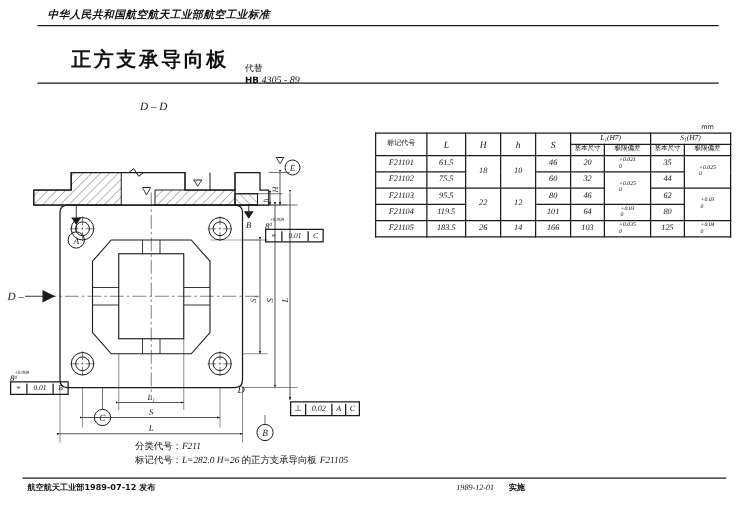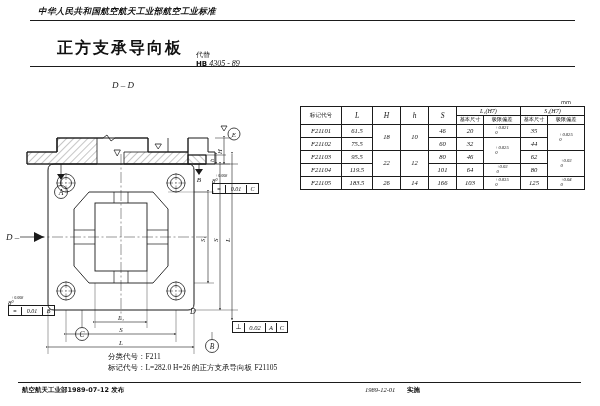--- a/index.html
+++ b/index.html
@@ -28,21 +28,21 @@
   #footer-right{left:365px;top:386px;font-size:6.5px;white-space:nowrap;}
   #footer-right b{font-size:6.5px;margin-left:10px;}
 
   
   #drawing{left:0;top:70px;width:295px;height:300px;}
   #drawing svg{display:block;}
 
   
   #note-class{left:108px;top:352px;font-size:7.5px;white-space:nowrap;}
   #note-example{left:108px;top:363px;font-size:7.5px;white-space:nowrap;}
-  .num{font-family:"Liberation Serif",serif;}
+  .num{font-style:italic;font-family:"Liberation Serif",serif;}
 
   
   #spec-table{left:300px;top:106px;border-collapse:collapse;
               font-family:"Liberation Serif",serif;}
   #spec-table td,#spec-table th{border:0.7px solid #1b1b1b;text-align:center;
               font-weight:normal;padding:0;line-height:1;}
   #spec-table .hd{font-size:5.6px;font-family:"DejaVu Sans",sans-serif;height:9px;}
   #spec-table .hd2{font-size:5.2px;font-family:"DejaVu Sans",sans-serif;height:8px;}
   #spec-table .sym{font-size:7.5px;font-style:italic;}
   #spec-table .val{font-size:6.6px;font-style:italic;height:12px;}

